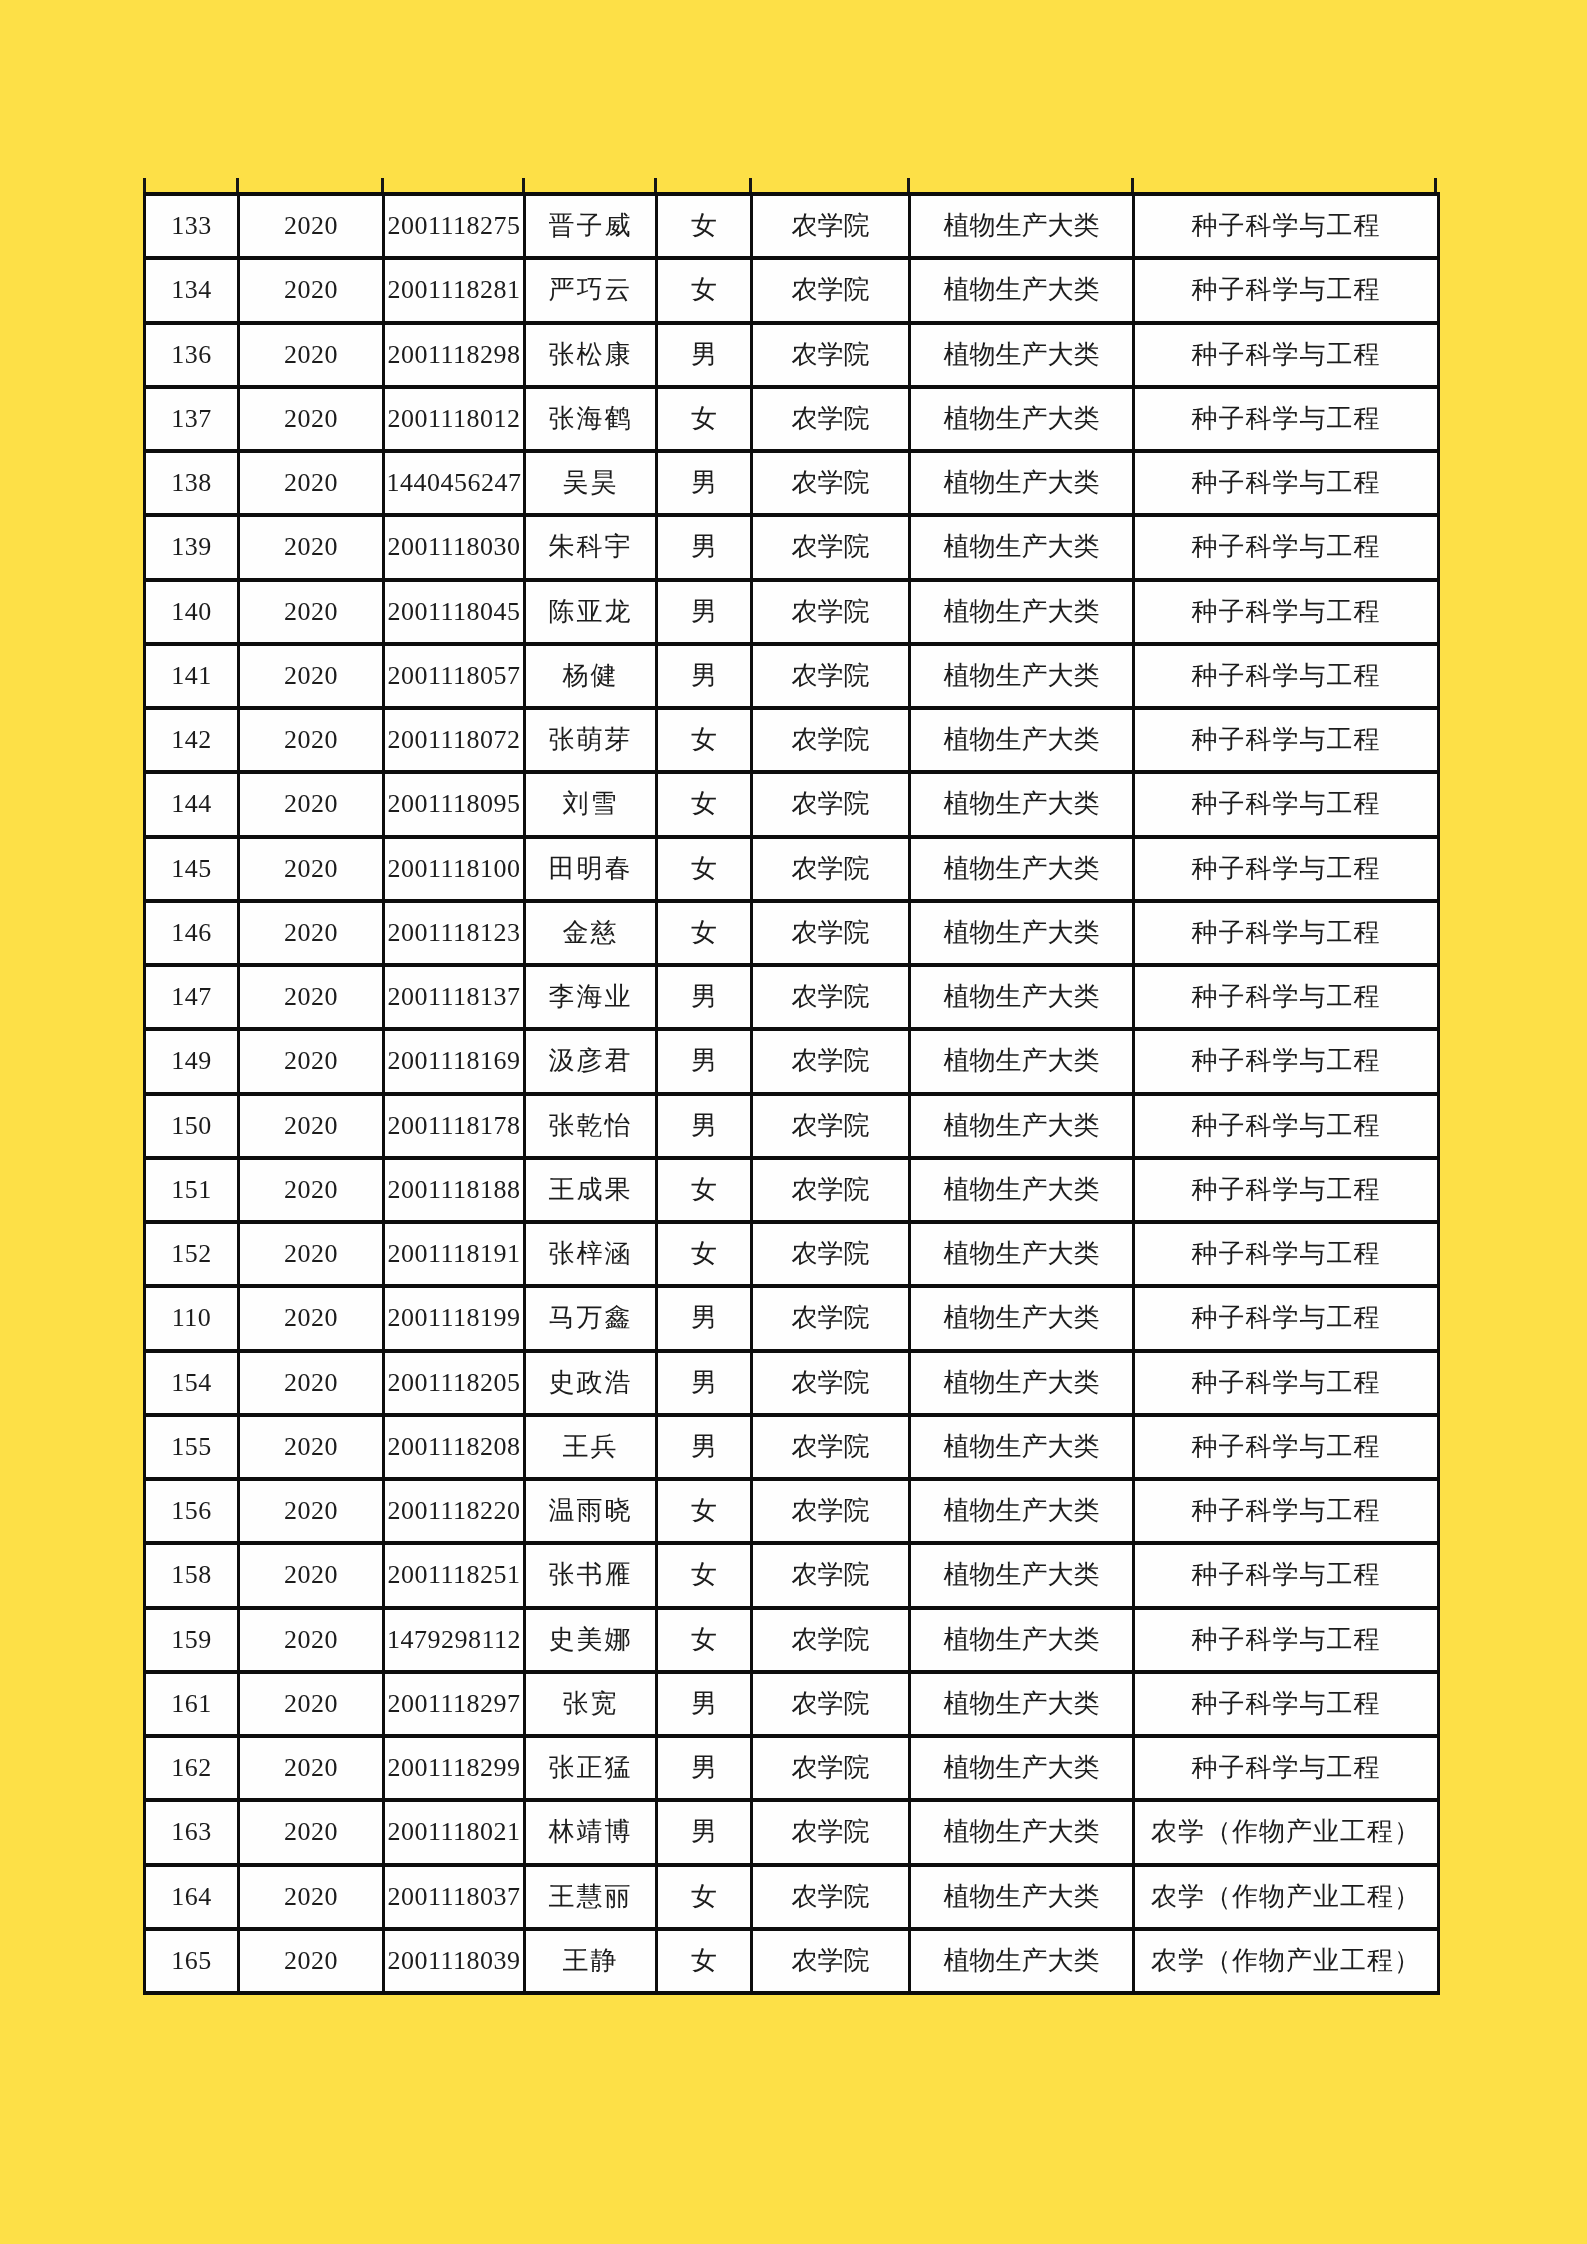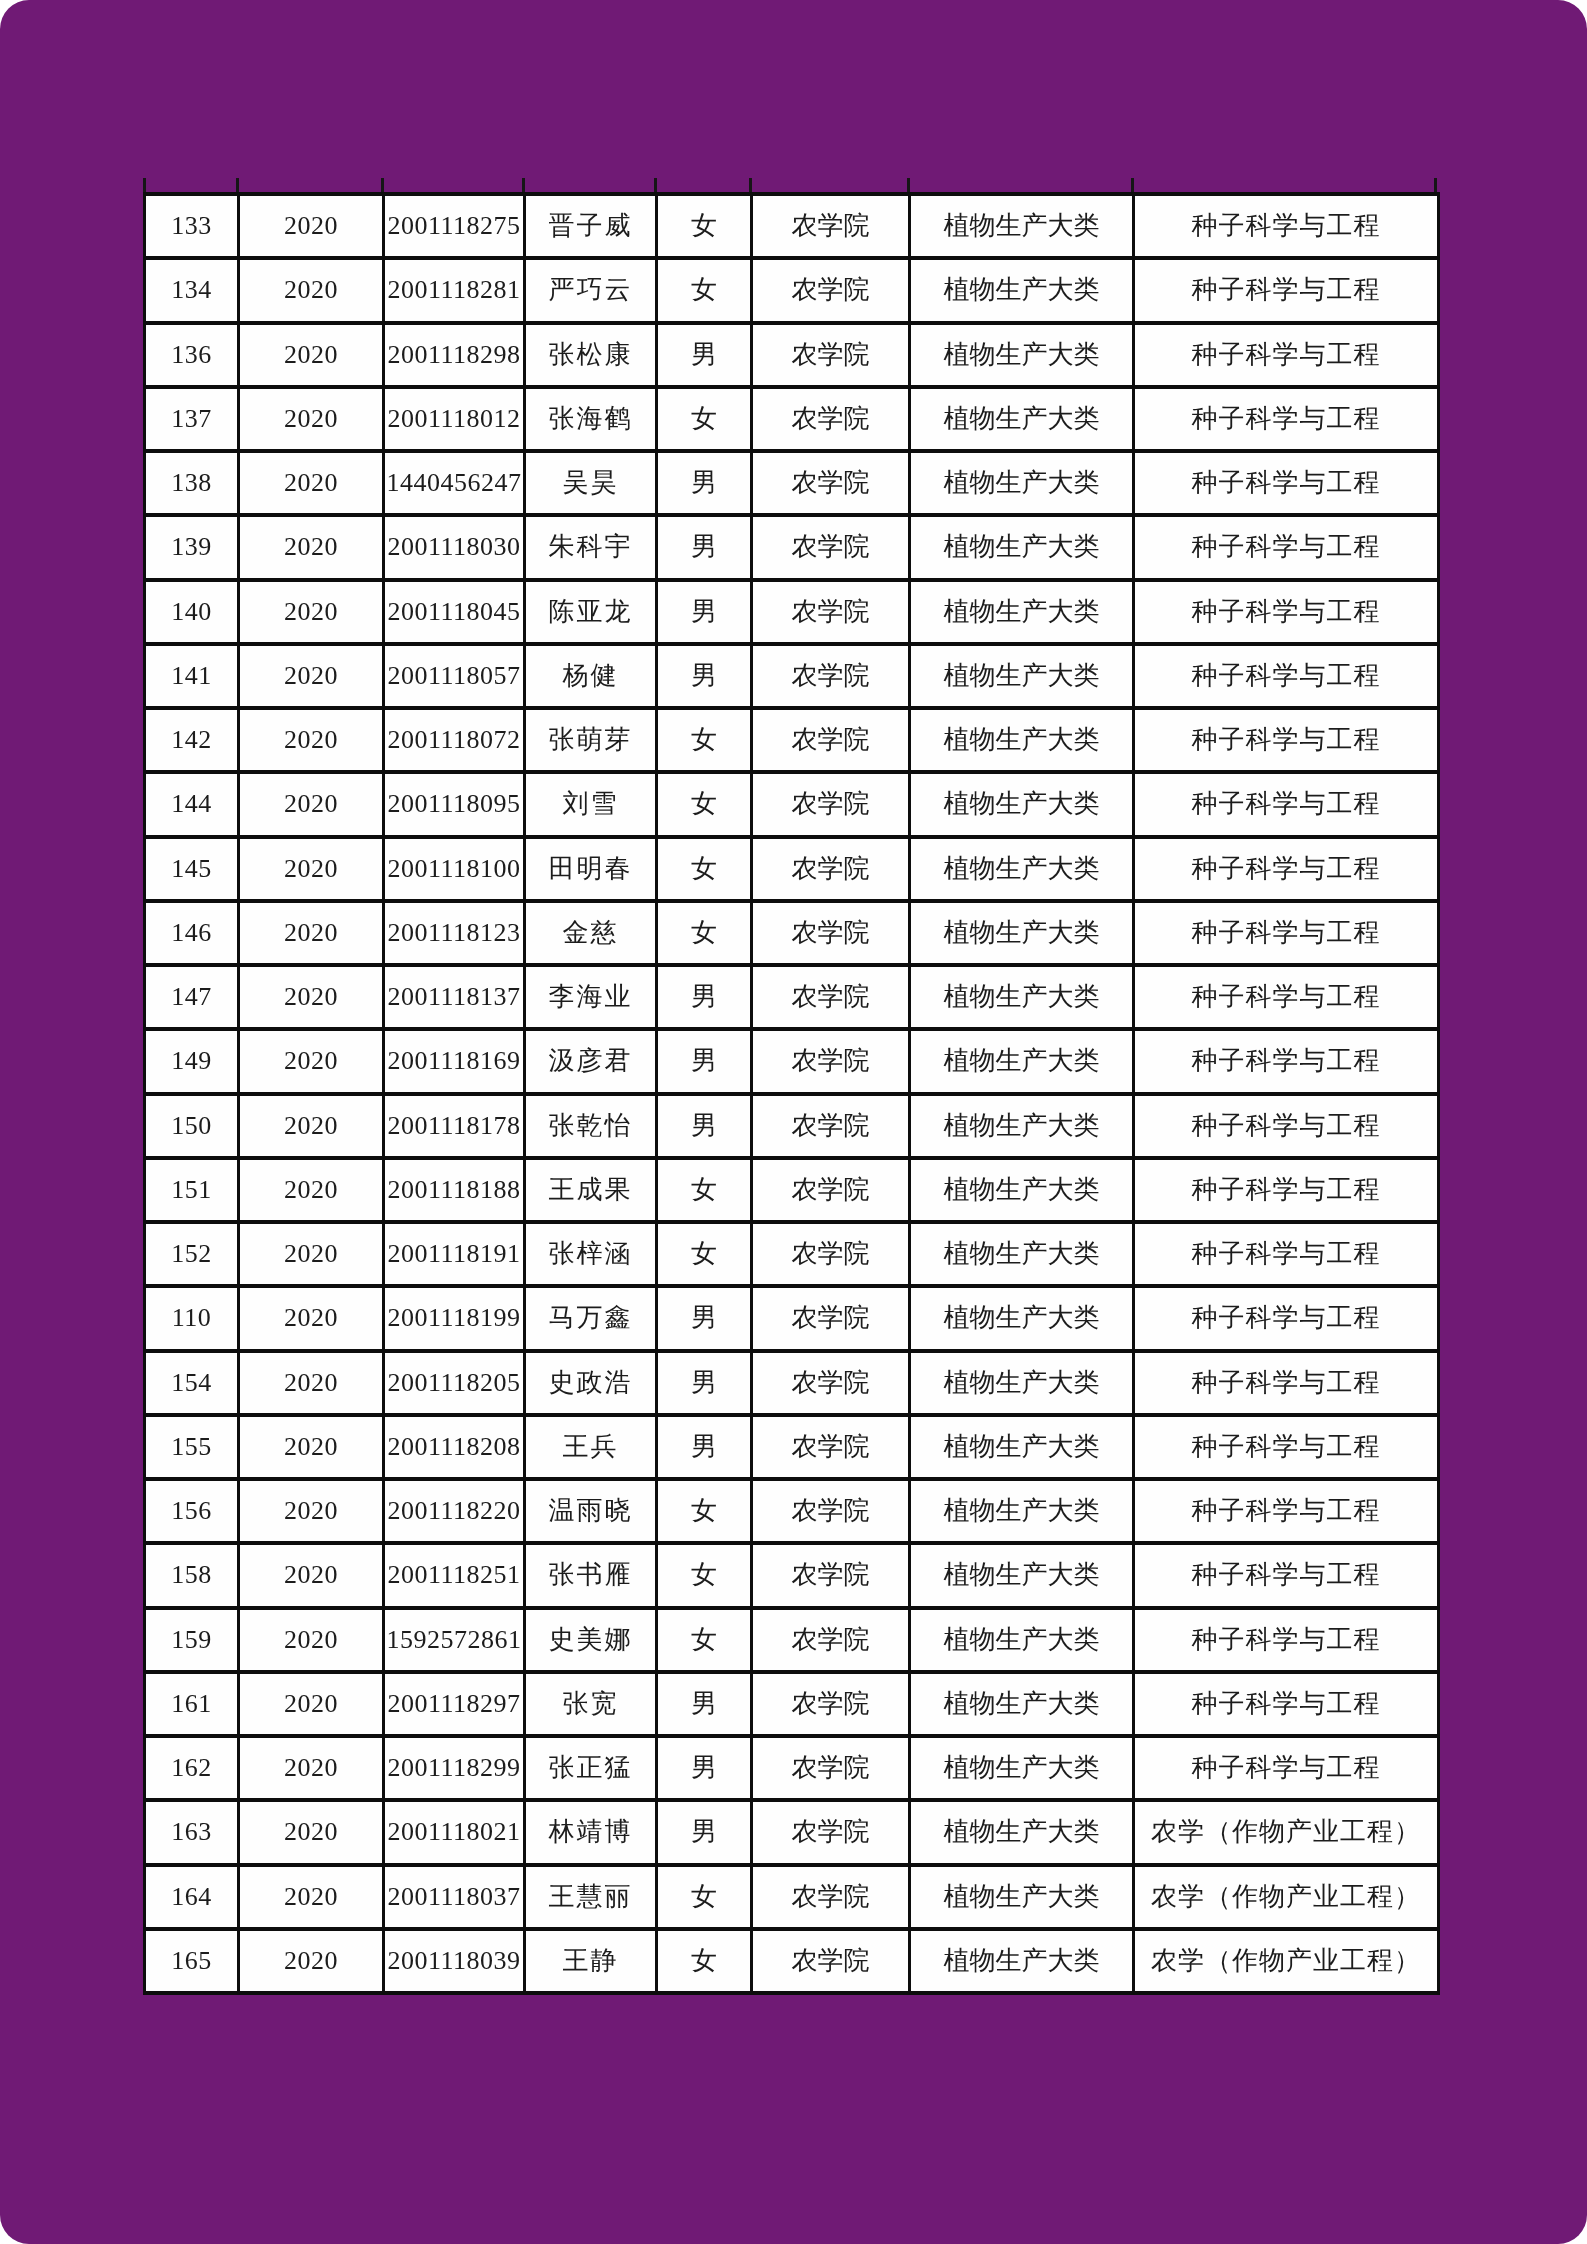--- a/index.html
+++ b/index.html
@@ -11,22 +11,21 @@
     width: 1587px;
     height: 2244px;
     position: relative;
     font-family: "Liberation Serif", "DejaVu Serif", serif;
     color: #1c1c1c;
     overflow: hidden;
   }
   .page {
     position: absolute;
     inset: 0;
-    background: #701a75;
-    border-radius: 29px;
+    background: #fde047;
   }
   
   .stub {
     position: absolute;
     top: 178px;
     width: 3px;
     height: 14px;
     background: #161616;
   }
   table.roster {
@@ -308,21 +307,21 @@
           <td class="c-id">2001118251</td>
           <td class="c-name">张书雁</td>
           <td class="c-gender">女</td>
           <td class="c-college">农学院</td>
           <td class="c-category">植物生产大类</td>
           <td class="c-major">种子科学与工程</td>
         </tr>
         <tr>
           <td class="c-no">159</td>
           <td class="c-year">2020</td>
-          <td class="c-id">1592572861</td>
+          <td class="c-id">1479298112</td>
           <td class="c-name">史美娜</td>
           <td class="c-gender">女</td>
           <td class="c-college">农学院</td>
           <td class="c-category">植物生产大类</td>
           <td class="c-major">种子科学与工程</td>
         </tr>
         <tr>
           <td class="c-no">161</td>
           <td class="c-year">2020</td>
           <td class="c-id">2001118297</td>

